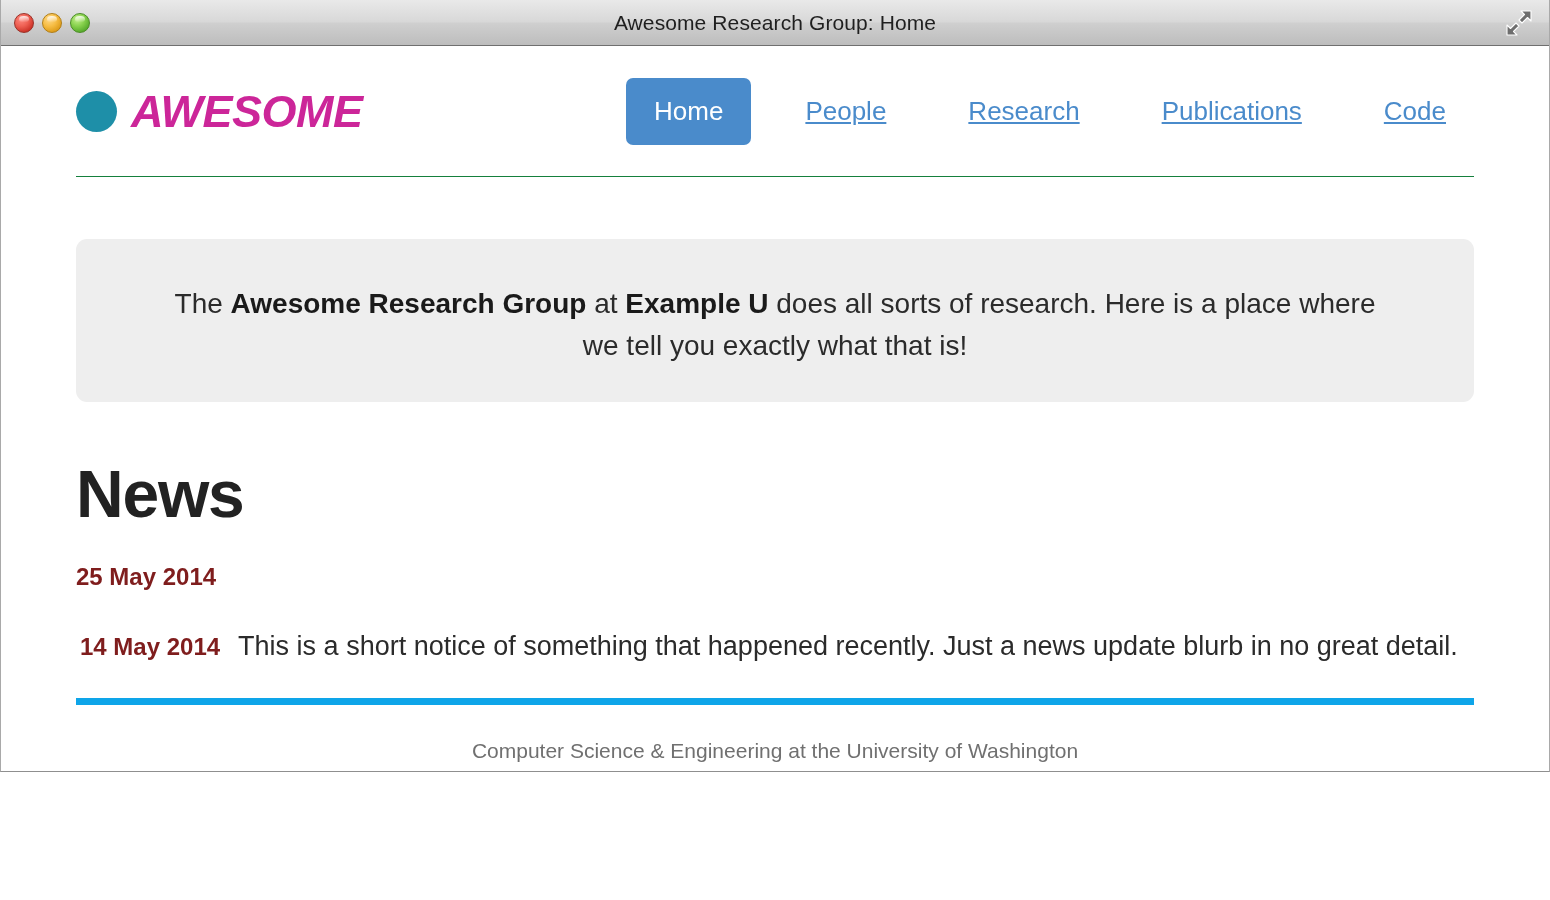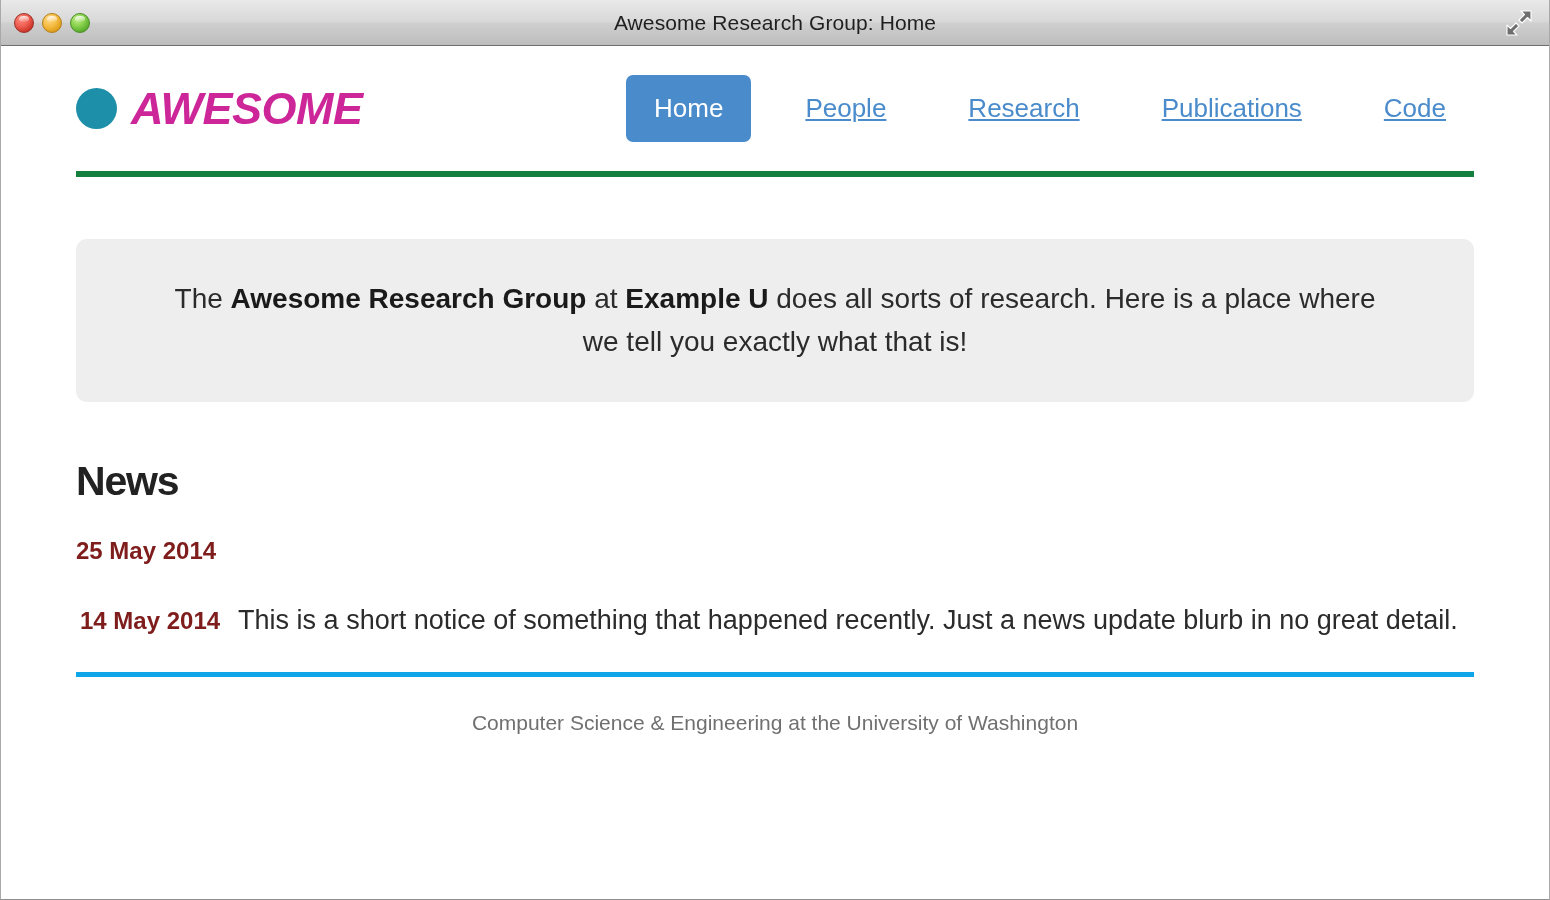--- a/index.html
+++ b/index.html
@@ -13,21 +13,21 @@
     height: 900px;
     overflow: hidden;
     font-family: "Liberation Sans", sans-serif;
     -webkit-font-smoothing: antialiased;
   }
 
   
   .window {
     position: relative;
     width: 1550px;
-    height: 900px;
+    height: 772px;
     background: #ffffff;
     box-sizing: border-box;
     border-left: 1px solid #a9a9a9;
     border-right: 1px solid #a9a9a9;
     border-bottom: 1px solid #8f8f8f;
     overflow: hidden;
   }
 
   .titlebar {
     position: relative;
@@ -104,21 +104,21 @@
     box-sizing: border-box;
     background: #ffffff;
     height: 853px;
   }
 
   
   .site-header {
     display: flex;
     align-items: center;
     height: 131px;
-    border-bottom: 6px solid #15803d;
+    border-bottom: 1px solid #15803d;
     box-sizing: border-box;
   }
 
   .brand {
     display: flex;
     align-items: center;
     gap: 14px;
     text-decoration: none;
   }
   .brand-dot {
@@ -159,37 +159,37 @@
 
   
   .jumbotron {
     margin-top: 62px;
     background: #eeeeee;
     border-radius: 11px;
     padding: 34px 90px;
     box-sizing: border-box;
     min-height: 163px;
     display: flex;
-    align-items: center;
+    align-items: flex-end;
     justify-content: center;
   }
   .jumbotron p {
     margin: 0;
     text-align: center;
     font-size: 28px;
     line-height: 1.52;
     color: #2b2b2b;
     font-weight: 300;
   }
   .jumbotron strong { font-weight: bold; color: #1a1a1a; }
 
   
   .news-title {
     margin: 58px 0 0 0;
-    font-size: 41px;
+    font-size: 66px;
     font-weight: bold;
     color: #222222;
     letter-spacing: -1.2px;
     line-height: 1.05;
   }
 
   .news-list { margin-top: 33px; }
 
   .news-entry-block { margin-bottom: 34px; }
   .news-date {
@@ -215,21 +215,21 @@
   }
   .news-entry-inline .news-date {
     display: inline;
     font-size: 24px;
     margin-right: 18px;
   }
 
   
   .site-footer {
     margin-top: 30px;
-    border-top: 5px solid #0ea5e9;
+    border-top: 7px solid #0ea5e9;
     padding-top: 34px;
     text-align: center;
   }
   .footer-text {
     font-size: 21px;
     color: #707070;
     margin: 0;
   }
 </style>
 </head>

